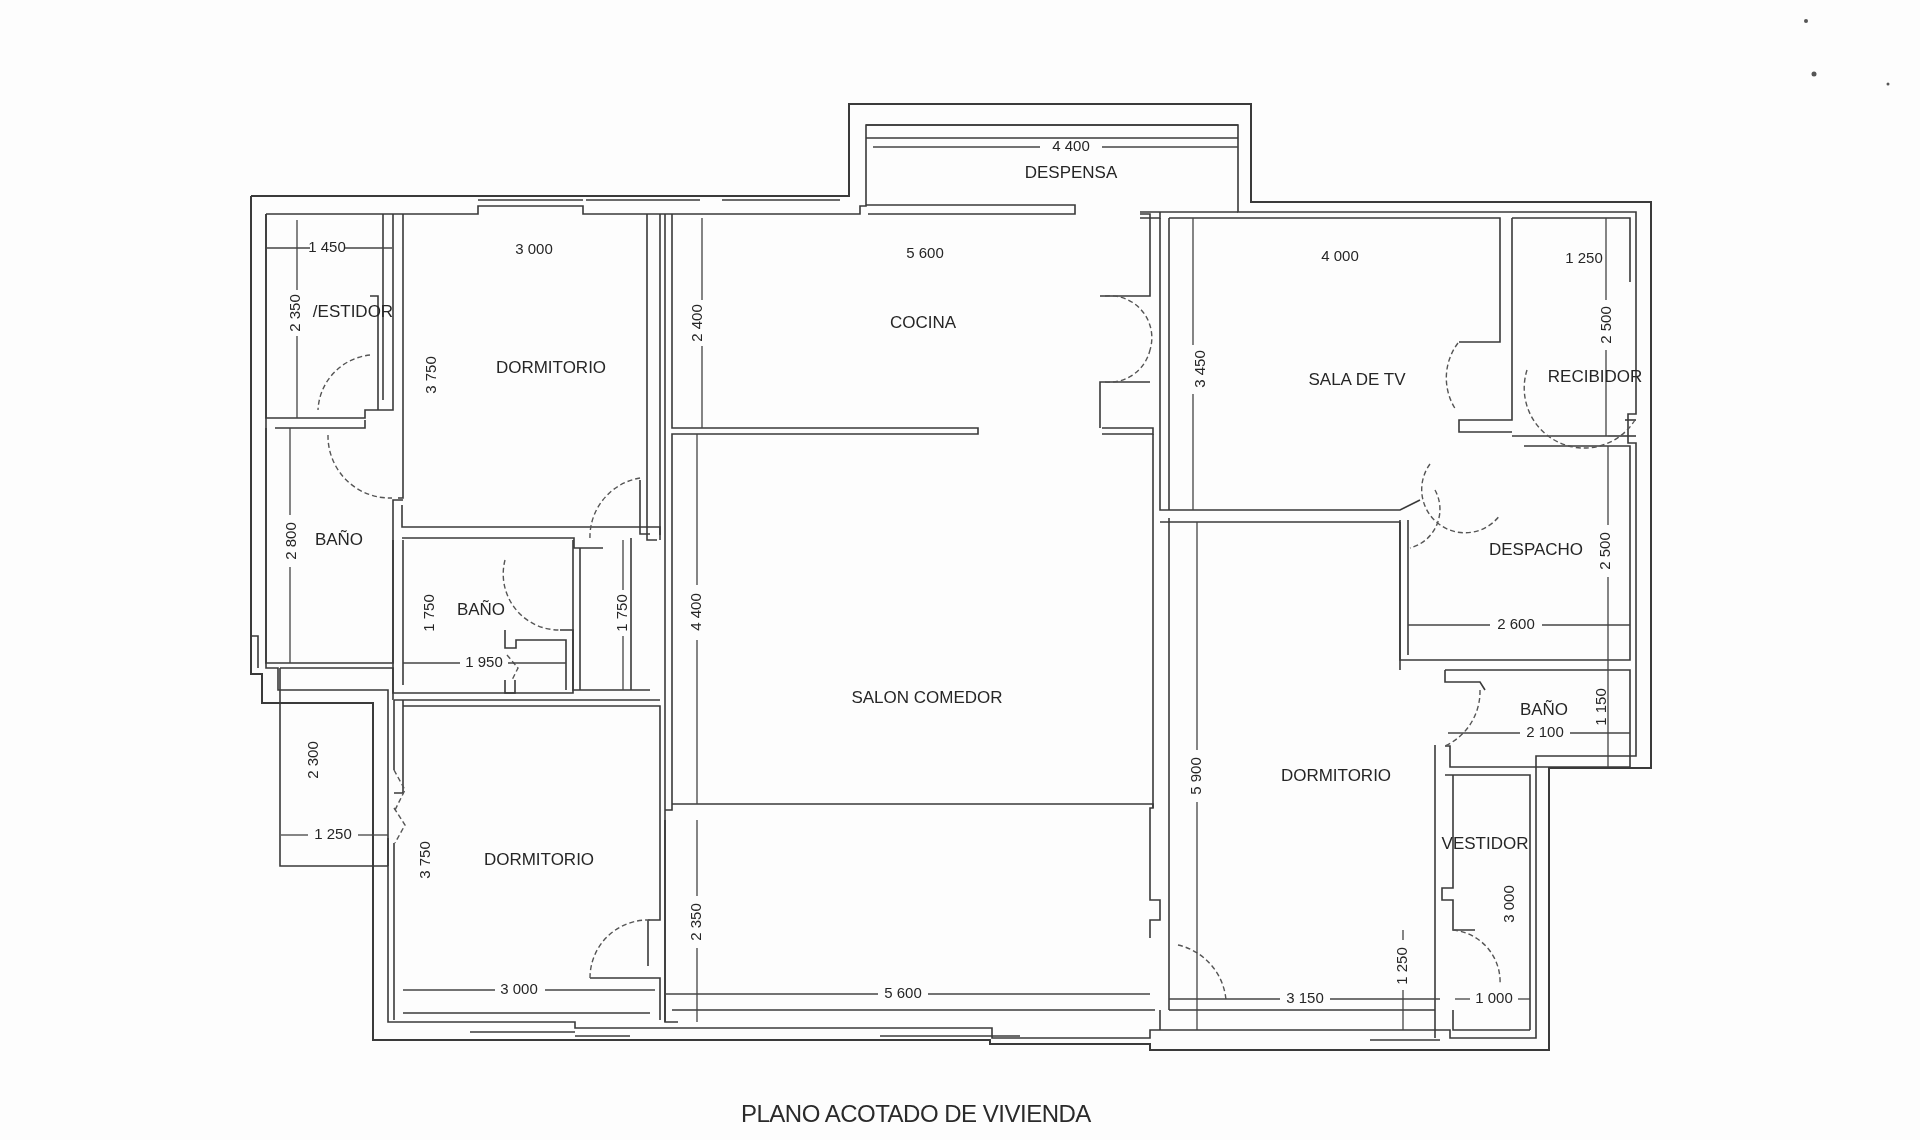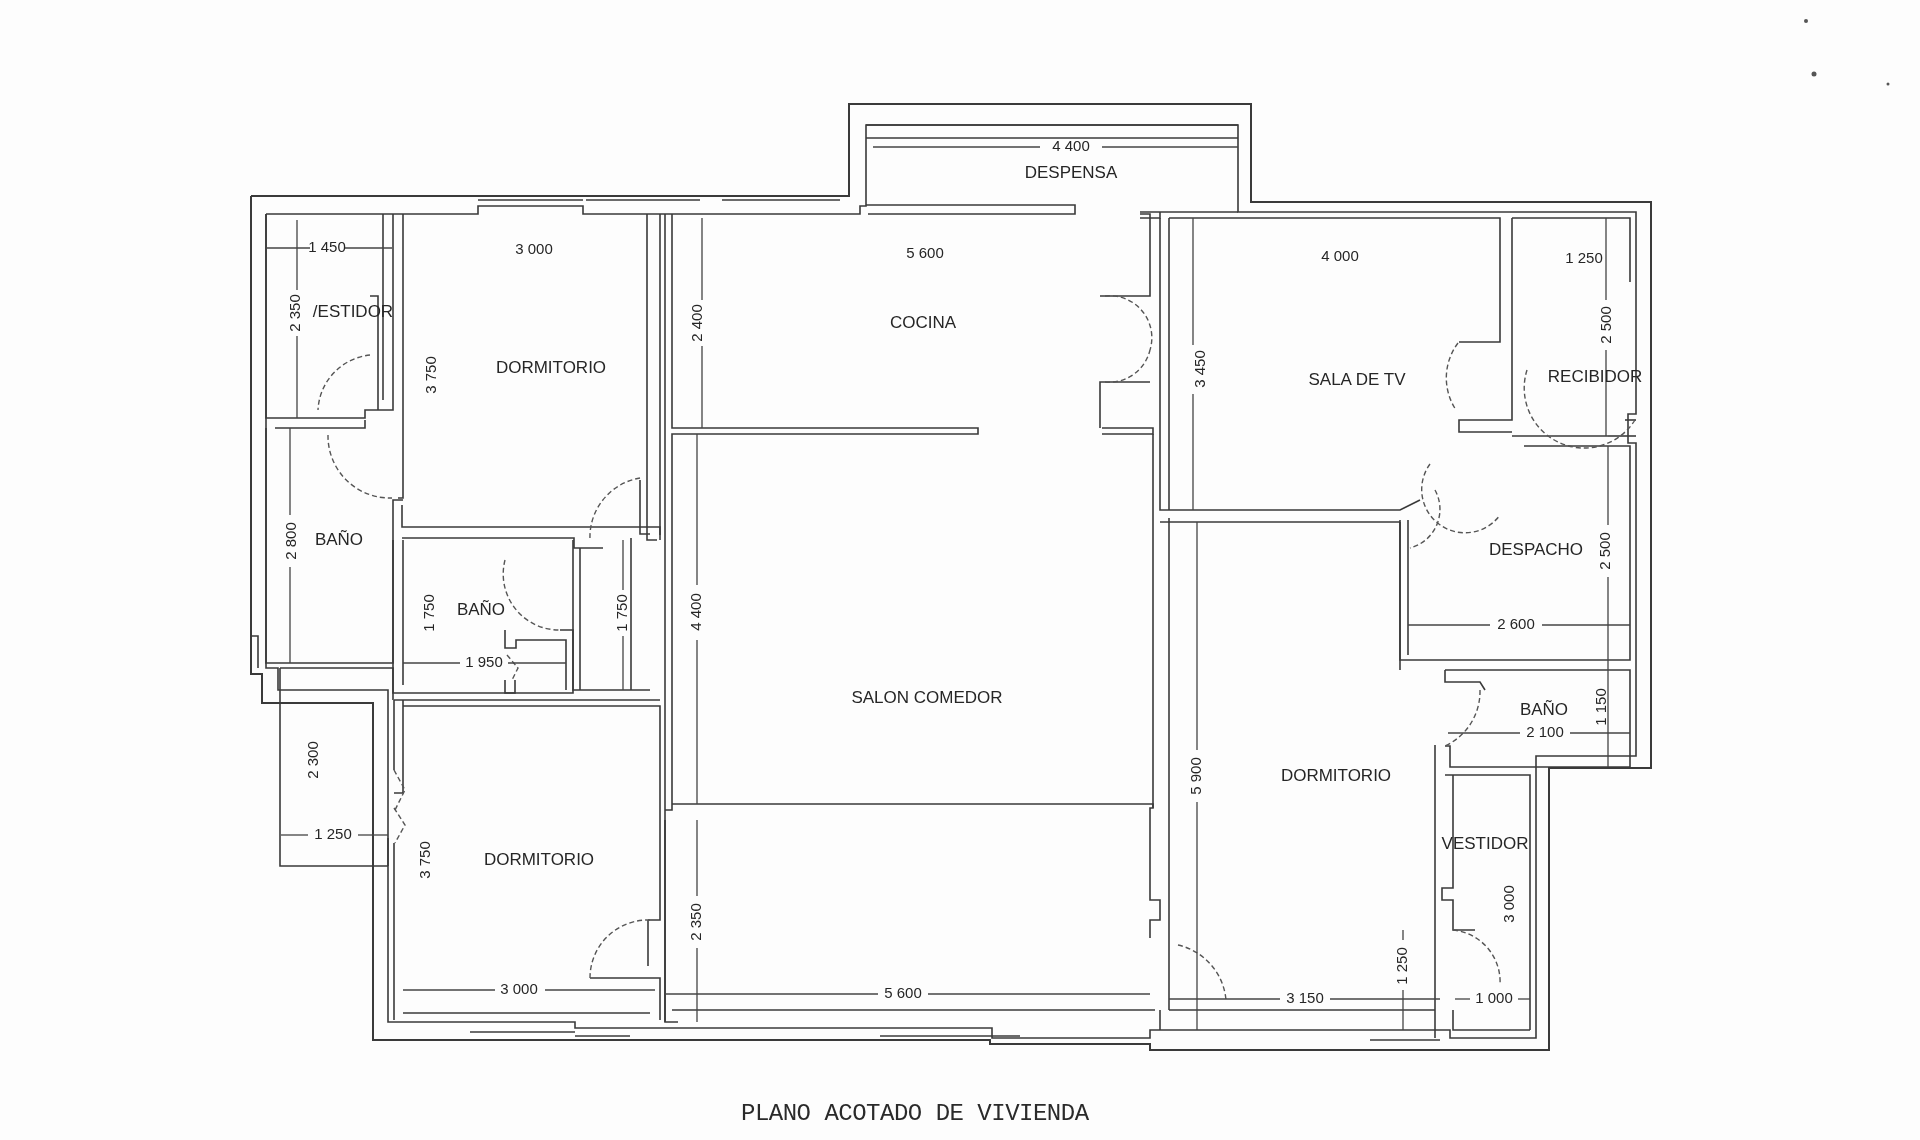--- a/index.html
+++ b/index.html
@@ -9,21 +9,21 @@
   .w { fill: none; stroke: #3a3a3a; stroke-width: 2; }
   .wt { fill: none; stroke: #3a3a3a; stroke-width: 1.6; }
   .dim { fill: none; stroke: #444; stroke-width: 1.3; }
   .door { fill: none; stroke: #555; stroke-width: 1.4; stroke-dasharray: 5 3; }
   .room-label { font-family: "Liberation Sans", sans-serif; font-size: 17px; fill: #262626;
                 text-anchor: middle; dominant-baseline: middle; }
   .dim-label { font-family: "Liberation Sans", sans-serif; font-size: 15px; fill: #262626;
                text-anchor: middle; dominant-baseline: middle; }
   .speck { fill: #555; }
   #title { position: absolute; left: 741px; top: 1100px; font-size: 24px; color: #2a2a2a;
-           letter-spacing: -0.5px; font-family: Liberation Mono, monospace; }
+           letter-spacing: -0.5px; font-family: Liberation Sans, sans-serif; }
 </style>
 </head>
 <body>
 
 <svg id="plan" width="1920" height="1140" viewBox="0 0 1920 1140">
 
   <g>
     <polyline class="w" points="251,196 849,196 849,104 1251,104 1251,202 1651,202 1651,768 1549,768 1549,1050 1150,1050 1150,1044 990,1044 990,1040 373,1040 373,703 262,703 262,674 251,674 251,196"></polyline>
 
     <polyline class="wt" points="266,214 478,214 478,206 583,206 583,214 860,214 860,206 866,206 866,125 1238,125 1238,212 1636,212 1636,414 1628,414 1628,443 1636,443 1636,756 1536,756 1536,1038 1450,1038 1450,1030 1150,1030 1150,1038 992,1038 992,1028 575,1028 575,1022 388,1022 388,690 278,690 278,668 266,668 266,214"></polyline>

